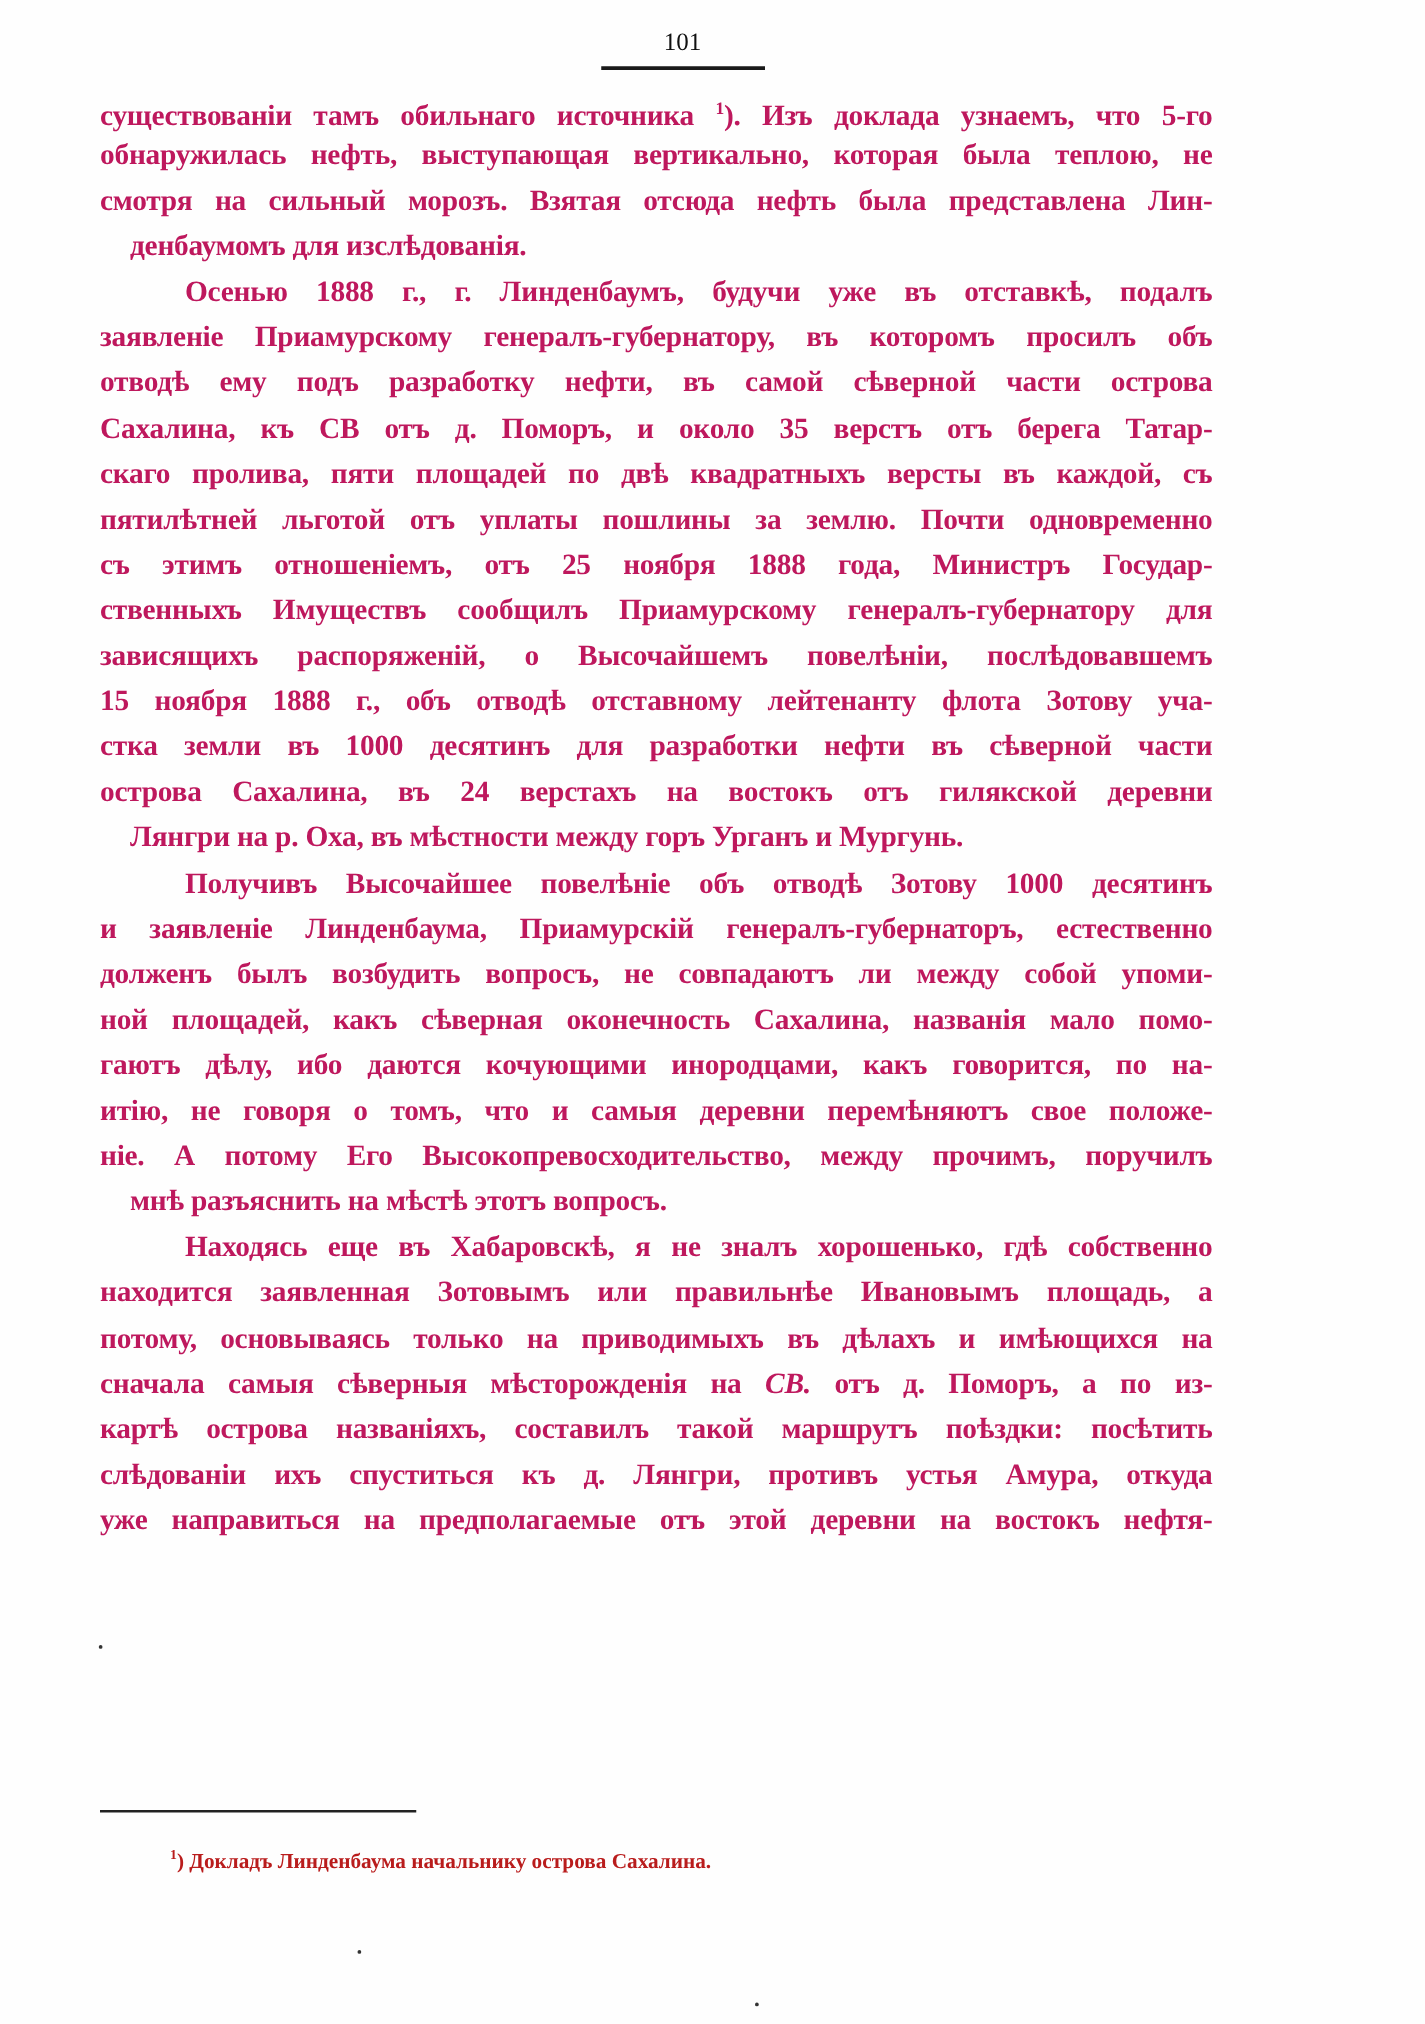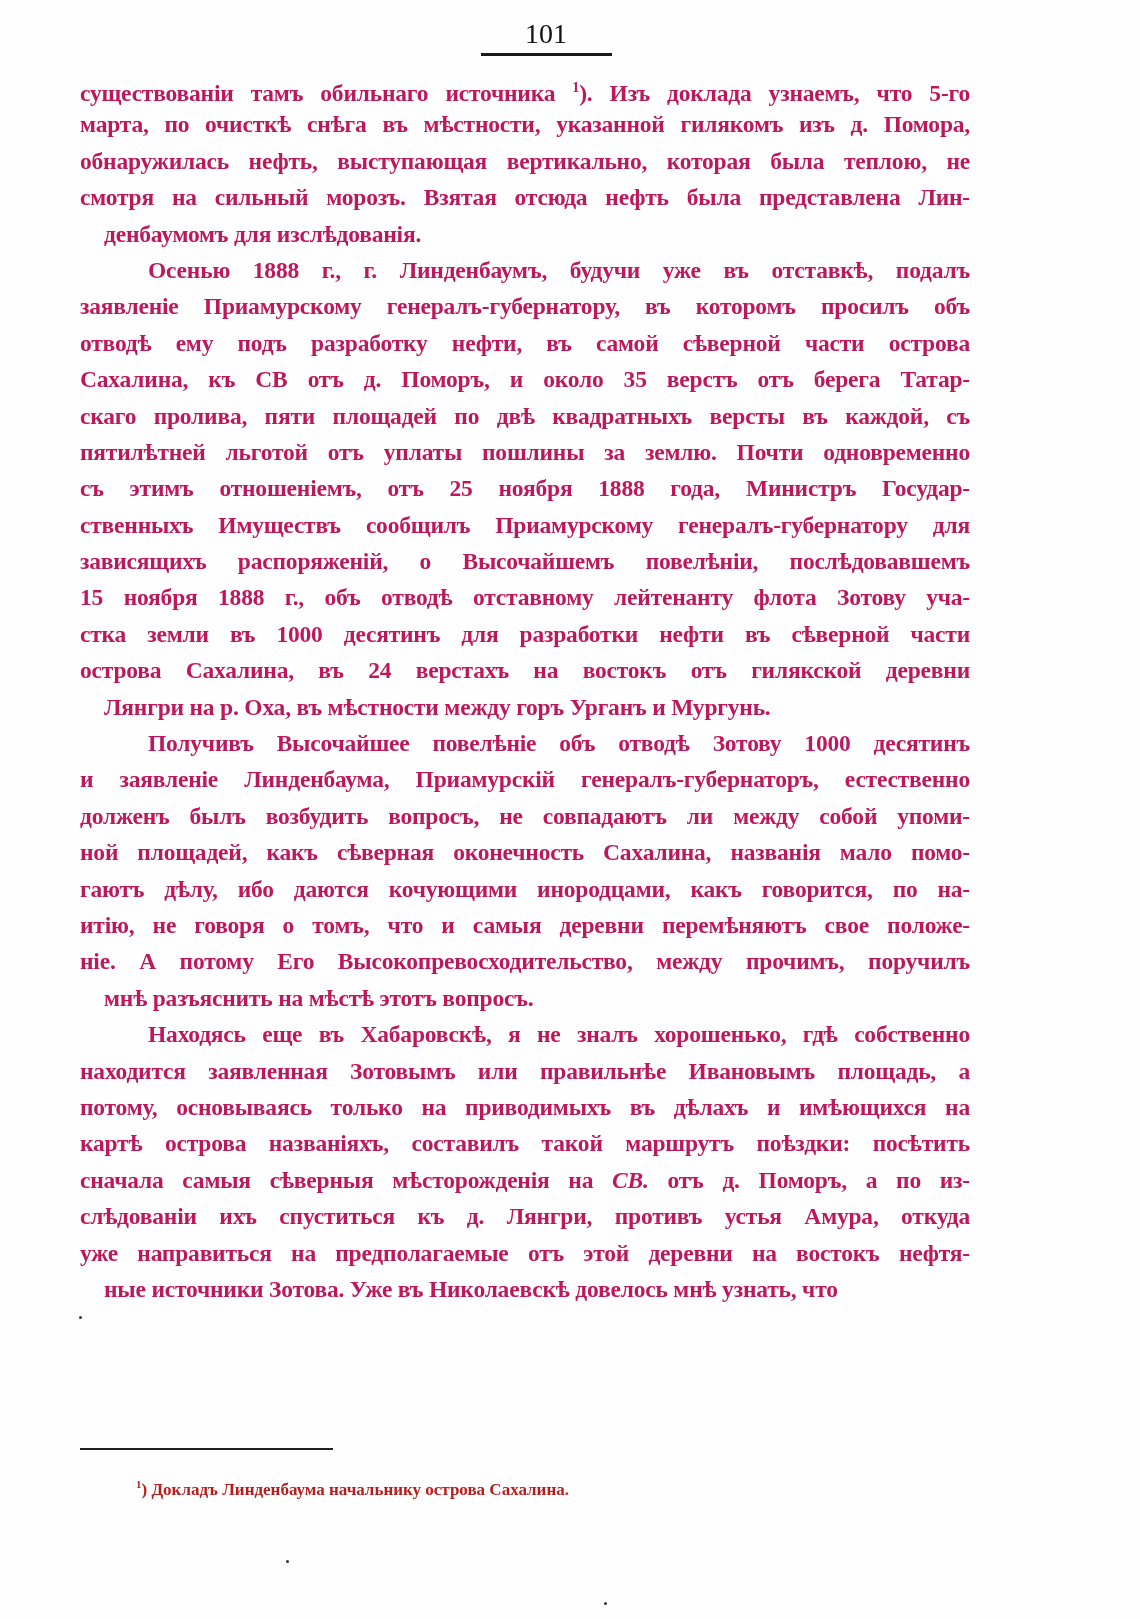--- a/index.html
+++ b/index.html
@@ -1,21 +1,21 @@
 <!DOCTYPE html>
 <html><head>
 <meta charset="utf-8">
 <style>
   html, body { margin: 0; padding: 0; background: #ffffff; }
   body { width: 1140px; height: 1619px; position: relative; overflow: hidden; }
   .page { position: absolute; left: 0; top: 0; width: 1140px; height: 1619px; background: #fefefe; }
   .page-number {
     position: absolute; left: 480px; width: 132px; top: 20px;
     text-align: center; font-family: "Liberation Serif", "DejaVu Serif", serif;
-    font-size: 28px; color: #111; line-height: 28px;
+    font-size: 20px; color: #111; line-height: 28px;
   }
   .page-rule {
     position: absolute; left: 481px; width: 131px; top: 53px; height: 3px; background: #1a1a1a;
   }
   .body-text {
     position: absolute; left: 80px; top: 70px; width: 890px;
     font-family: "Liberation Serif", "DejaVu Serif", serif;
     font-size: 23.5px; line-height: 36.4px; color: #be185d;
     font-weight: bold; letter-spacing: -0.2px;
   }
@@ -38,21 +38,20 @@
 </head>
 <body>
 
 <div class="page">
   <div class="page-number">101</div>
   <div class="page-rule"></div>
 
   <div class="body-text" id="body">
       <div>
         <span class="line"><span>существованіи тамъ обильнаго источника</span> <sup class="fn">1</sup><span>). Изъ доклада узнаемъ, что 5-го</span></span>
-        <span class="line"><span>марта, по очисткѣ снѣга въ мѣстности, указанной гилякомъ изъ д. Помора,</span></span>
         <span class="line"><span>обнаружилась нефть, выступающая вертикально, которая была теплою, не</span></span>
         <span class="line"><span>смотря на сильный морозъ. Взятая отсюда нефть была представлена Лин-</span></span>
         <span class="line last"><span>денбаумомъ для изслѣдованія.</span></span>
       </div>
       <div>
         <span class="line indent"><span>Осенью 1888 г., г. Линденбаумъ, будучи уже въ отставкѣ, подалъ</span></span>
         <span class="line"><span>заявленіе Приамурскому генералъ-губернатору, въ которомъ просилъ объ</span></span>
         <span class="line"><span>отводѣ ему подъ разработку нефти, въ самой сѣверной части острова</span></span>
         <span class="line"><span>Сахалина, къ СВ отъ д. Поморъ, и около 35 верстъ отъ берега Татар-</span></span>
         <span class="line"><span>скаго пролива, пяти площадей по двѣ квадратныхъ версты въ каждой, съ</span></span>
@@ -72,25 +71,24 @@
         <span class="line"><span>ной площадей, какъ сѣверная оконечность Сахалина, названія мало помо-</span></span>
         <span class="line"><span>гаютъ дѣлу, ибо даются кочующими инородцами, какъ говорится, по на-</span></span>
         <span class="line"><span>итію, не говоря о томъ, что и самыя деревни перемѣняютъ свое положе-</span></span>
         <span class="line"><span>ніе. А потому Его Высокопревосходительство, между прочимъ, поручилъ</span></span>
         <span class="line last"><span>мнѣ разъяснить на мѣстѣ этотъ вопросъ.</span></span>
       </div>
       <div>
         <span class="line indent"><span>Находясь еще въ Хабаровскѣ, я не зналъ хорошенько, гдѣ собственно</span></span>
         <span class="line"><span>находится заявленная Зотовымъ или правильнѣе Ивановымъ площадь, а</span></span>
         <span class="line"><span>потому, основываясь только на приводимыхъ въ дѣлахъ и имѣющихся на</span></span>
+        <span class="line"><span>сначала самыя сѣверныя мѣсторожденія на</span> <span class="it">СВ.</span><span> отъ д. Поморъ, а по из-</span></span>
         <span class="line"><span>картѣ острова названіяхъ, составилъ такой маршрутъ поѣздки: посѣтить</span></span>
-        <span class="line"><span>сначала самыя сѣверныя мѣсторожденія на</span> <span class="it">СВ.</span><span> отъ д. Поморъ, а по из-</span></span>
         <span class="line"><span>слѣдованіи ихъ спуститься къ д. Лянгри, противъ устья Амура, откуда</span></span>
         <span class="line"><span>уже направиться на предполагаемые отъ этой деревни на востокъ нефтя-</span></span>
-        <span class="line last"><span>ные источники Зотова. Уже въ Николаевскѣ довелось мнѣ узнать, что</span></span>
       </div>
     </div>
 
   <div class="footnote-rule"></div>
   <div class="footnote">
     <sup>1</sup><span>) Докладъ Линденбаума начальнику острова Сахалина.</span>
   </div>
 
   <div class="speck" style="left:79px;top:1316px;"></div>
   <div class="speck" style="left:286px;top:1560px;"></div>

